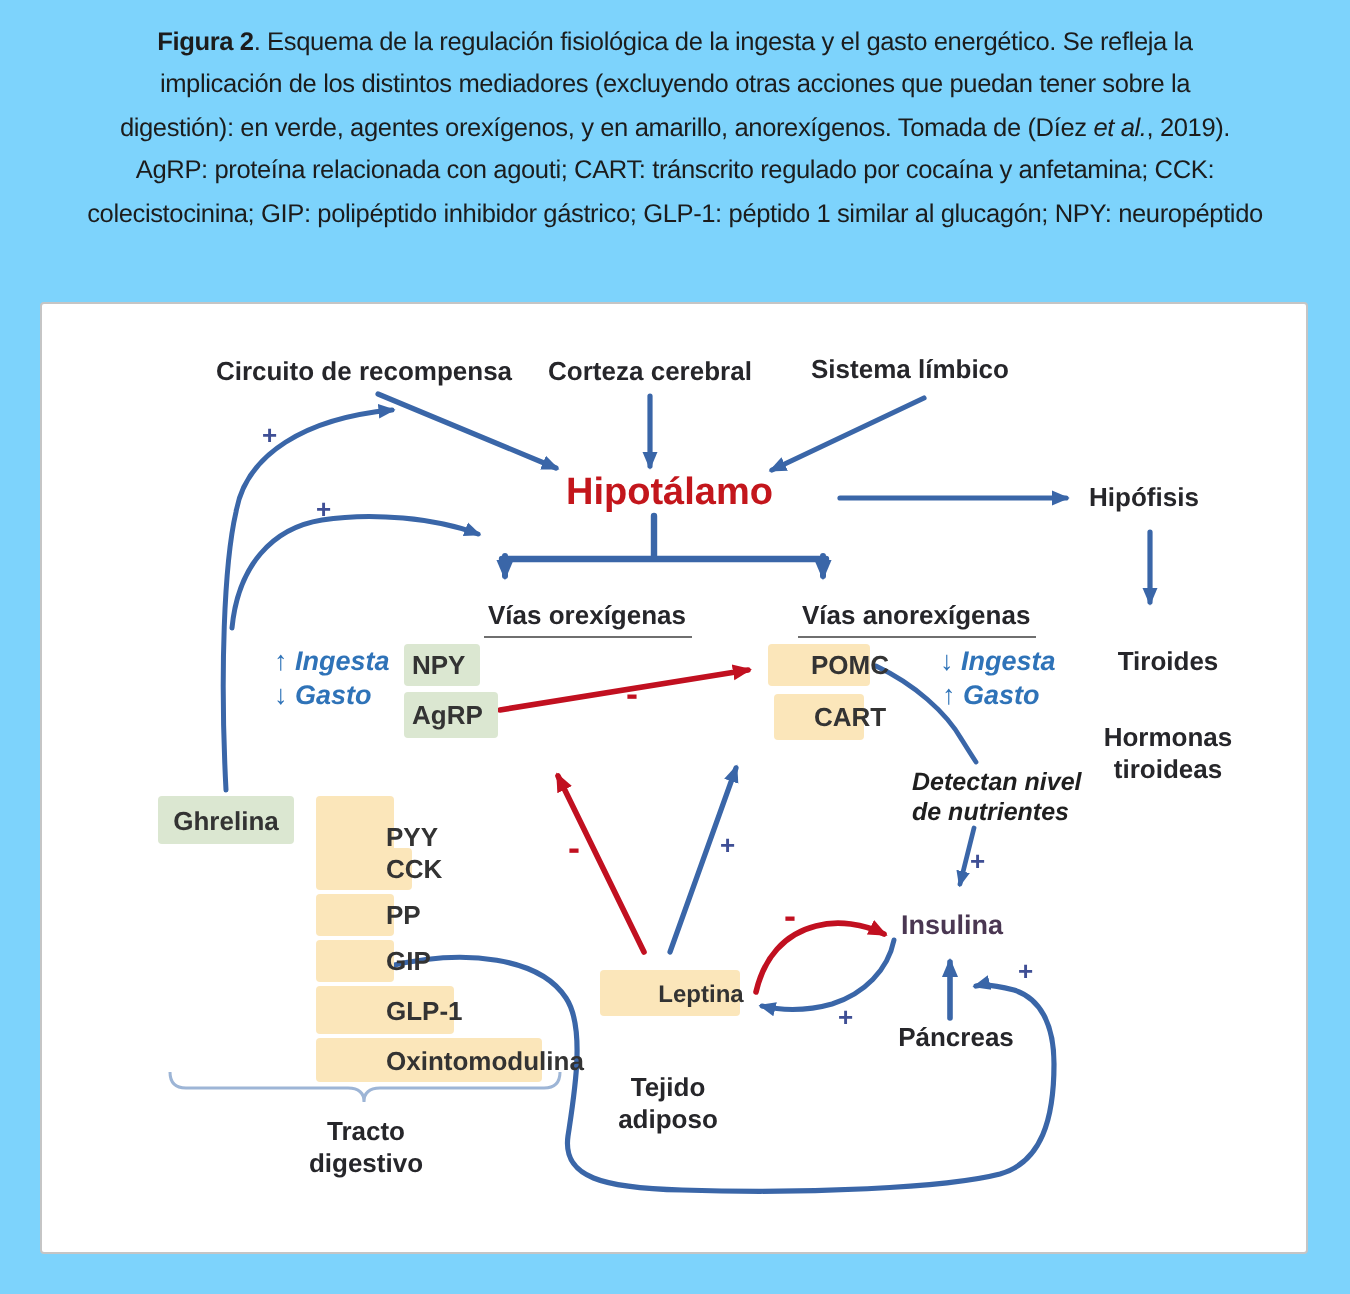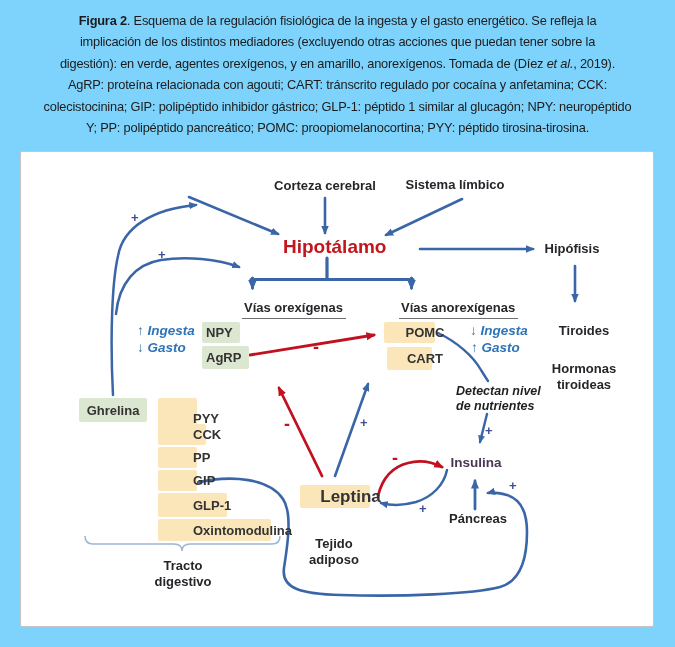--- a/index.html
+++ b/index.html
@@ -57,21 +57,20 @@
 
 <div id="screenshot">
 
   <div id="caption">
     <div class="cap-line"><b>Figura 2</b><span>. Esquema de la regulación fisiológica de la ingesta y el gasto energético. Se refleja la</span></div>
     <div class="cap-line">implicación de los distintos mediadores (excluyendo otras acciones que puedan tener sobre la</div>
     <div class="cap-line"><span>digestión): en verde, agentes orexígenos, y en amarillo, anorexígenos. Tomada de (Díez</span>
       <span class="it">et al.</span><span>, 2019).</span></div>
     <div class="cap-line">AgRP: proteína relacionada con agouti; CART: tránscrito regulado por cocaína y anfetamina; CCK:</div>
     <div class="cap-line">colecistocinina; GIP: polipéptido inhibidor gástrico; GLP-1: péptido 1 similar al glucagón; NPY: neuropéptido</div>
-    <div class="cap-line">Y; PP: polipéptido pancreático; POMC: proopiomelanocortina; PYY: péptido tirosina-tirosina.</div>
   </div>
 
   <div id="frame">
 
     <svg id="arrow-layer" viewBox="0 0 632 474" xmlns="http://www.w3.org/2000/svg">
       <defs>
         <marker id="ab" viewBox="0 0 10 10" refX="7.5" refY="5" markerWidth="3.6" markerHeight="3.6" orient="auto">
           <path d="M0,1 L9.5,5 L0,9 z" fill="#3a66a8"></path>
         </marker>
         <marker id="ar" viewBox="0 0 10 10" refX="7.5" refY="5" markerWidth="3.6" markerHeight="3.6" orient="auto">
@@ -97,20 +96,21 @@
         <path stroke-width="2.6" marker-end="url(#ab)" d="M174,331 C212,322 249,327 262,347 C272,362 266,396 263,416 C260,437 281,442 320,443 C382,445 452,442 479,435 C500,429 506,407 506,380 C506,360 499,347 486,343 C478,341 471,340 467,341"></path>
       </g>
       <g stroke="#c11020" fill="none" stroke-linecap="round">
         <path stroke-width="2.8" marker-end="url(#ar)" d="M229,203 L353,183"></path>
         <path stroke-width="2.8" marker-end="url(#ar)" d="M301,324 L258,236"></path>
         <path stroke-width="2.8" marker-end="url(#ar)" d="M357,344 C361,327 371,315 387,311 C398,308 411,310 421,315"></path>
       </g>
       <path stroke="#9db5d6" stroke-width="1.5" fill="none" d="M64,384 Q64,392 72,392 L153,392 Q161,392 161,399 Q161,392 169,392 L251,392 Q259,392 259,384"></path>
     </svg>
 
+    <div class="lbl" style="left:86px;top:26px;width:150px;text-align:center">Circuito de recompensa</div>
     <div class="lbl" style="left:251px;top:26px;width:106px;text-align:center">Corteza cerebral</div>
     <div class="lbl" style="left:383px;top:25px;width:102px;text-align:center">Sistema límbico</div>
 
     <div class="lbl red-lbl" style="left:262px;top:87px;width:82px;text-align:center">Hipotálamo</div>
     <div class="lbl" style="left:521px;top:89px;width:60px;text-align:center">Hipófisis</div>
 
     <div class="lbl" style="left:181px;top:148px"><span class="underlined">Vías orexígenas</span></div>
     <div class="lbl" style="left:338px;top:148px"><span class="underlined">Vías anorexígenas</span></div>
 
     <div class="box green" style="left:181px;top:170px;width:38px;height:21px">NPY</div>
@@ -130,21 +130,21 @@
 
     <div class="box green ctr" style="left:58px;top:246px;width:68px;height:24px">Ghrelina</div>
     <div class="box yellow" style="left:137px;top:246px;width:35px;height:40px">PYY</div>
     <div class="box yellow" style="left:137px;top:272px;width:48px;height:21px">CCK</div>
     <div class="box yellow" style="left:137px;top:295px;width:31px;height:21px">PP</div>
     <div class="box yellow" style="left:137px;top:318px;width:36px;height:21px">GIP</div>
     <div class="box yellow" style="left:137px;top:341px;width:69px;height:24px">GLP-1</div>
     <div class="box yellow" style="left:137px;top:367px;width:113px;height:22px">Oxintomodulina</div>
     <div class="lbl ctr" style="left:129px;top:406px;width:66px;line-height:15.5px">Tracto digestivo</div>
 
-    <div class="box yellow ctr" style="left:279px;top:333px;width:70px;height:23px;font-size:17px">Leptina</div>
+    <div class="box yellow ctr" style="left:279px;top:333px;width:70px;height:23px;font-size:12px">Leptina</div>
     <div class="lbl ctr" style="left:281px;top:384px;width:64px;line-height:15.5px">Tejido adiposo</div>
     <div class="lbl purple-lbl" style="left:428px;top:303px;width:54px;text-align:center">Insulina</div>
     <div class="lbl" style="left:425px;top:359px;width:64px;text-align:center">Páncreas</div>
 
     <span class="sign plus" style="left:110px;top:59px">+</span>
     <span class="sign plus" style="left:137px;top:96px">+</span>
     <span class="sign plus" style="left:339px;top:264px">+</span>
     <span class="sign plus" style="left:464px;top:272px">+</span>
     <span class="sign plus" style="left:398px;top:350px">+</span>
     <span class="sign plus" style="left:488px;top:327px">+</span>

